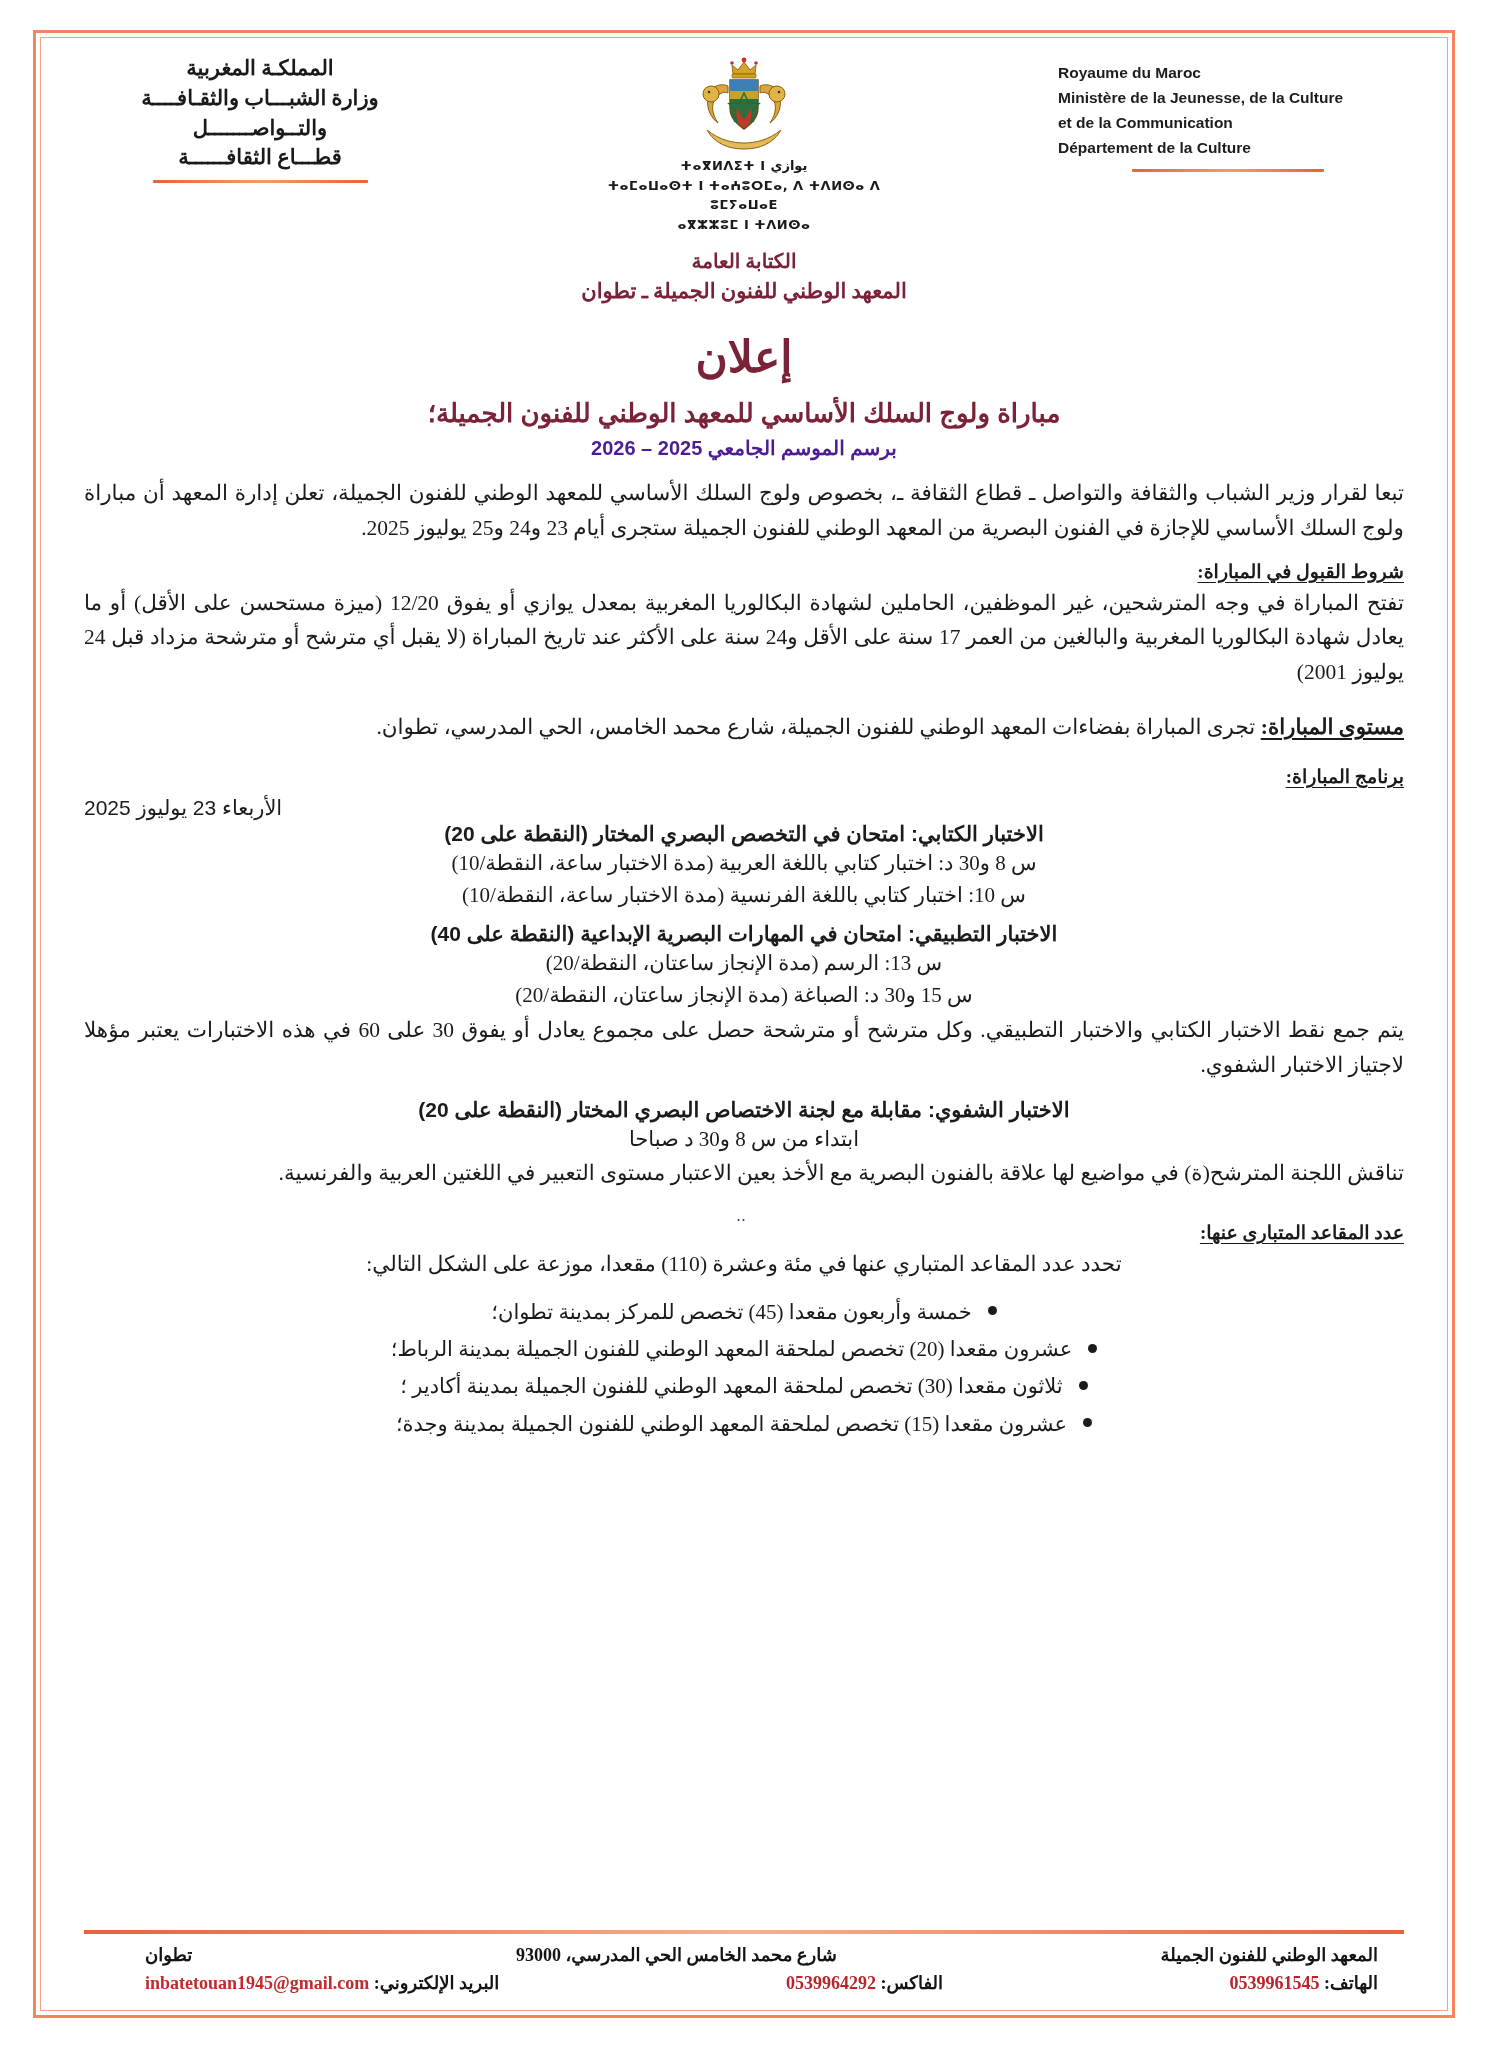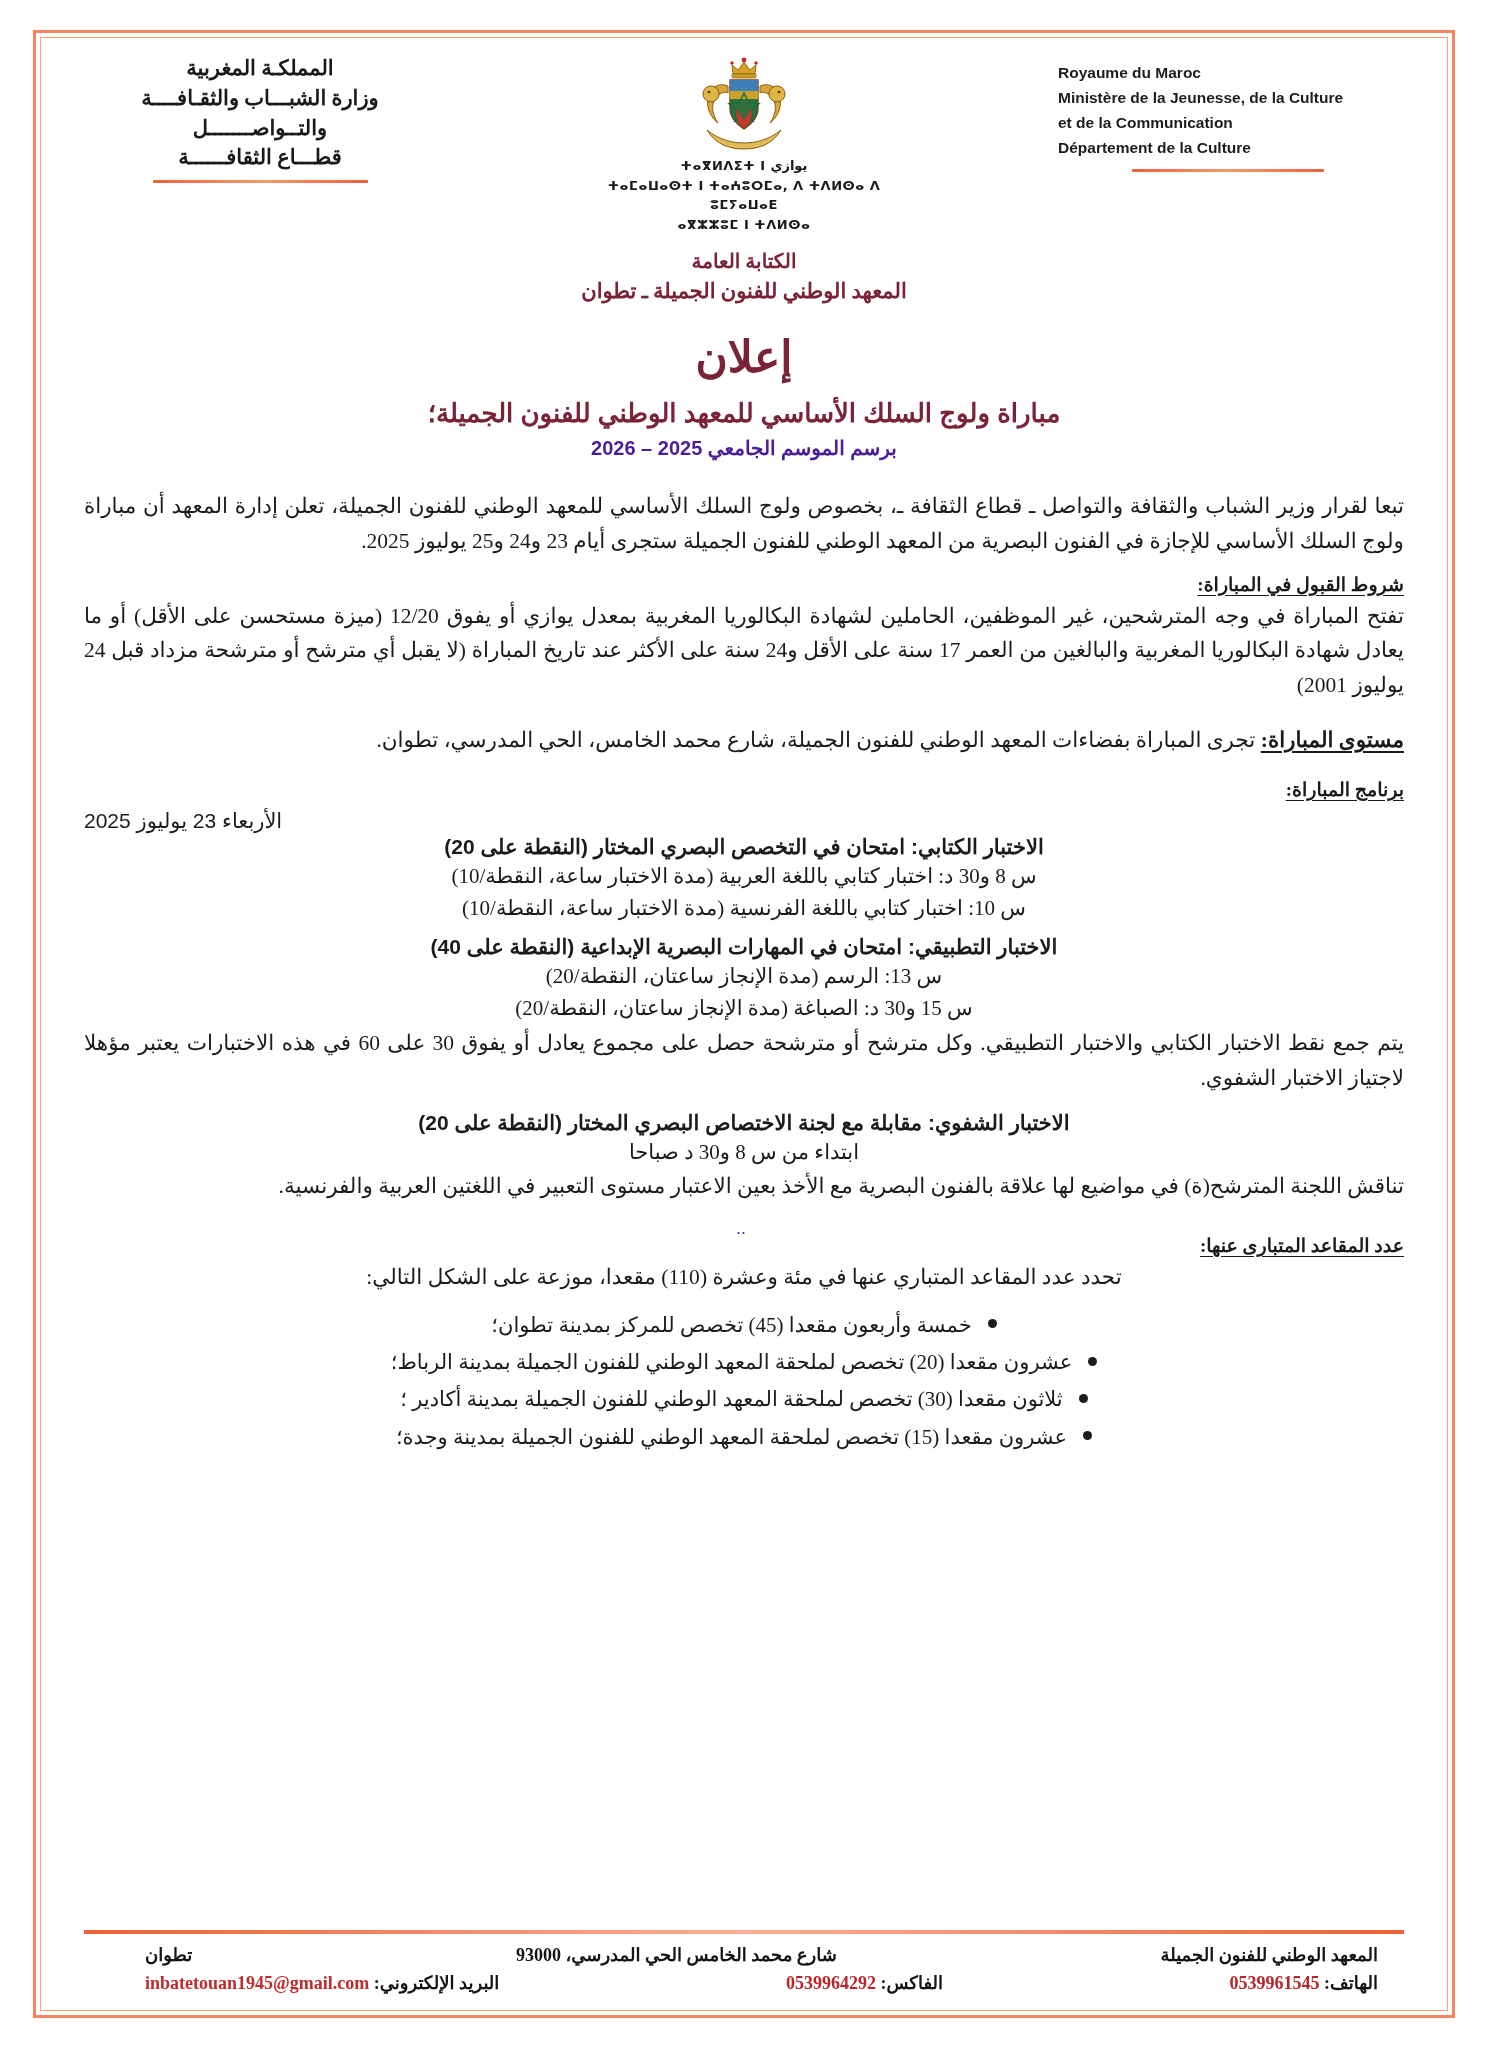--- a/index.html
+++ b/index.html
@@ -146,21 +146,21 @@
   .title-sub2 {
     font-family: "Liberation Sans", sans-serif;
     font-size: 20px;
     font-weight: 700;
     color: #4c1d95;
     line-height: 1.5;
   }
 
   
   .body-area {
-    margin-top: 26px;
+    margin-top: 13px;
     padding: 0 22px;
     direction: rtl;
   }
   p.para {
     margin: 0 0 6px 0;
     font-size: 21.5px;
     line-height: 1.62;
     text-align: justify;
     text-align-last: right;
   }

